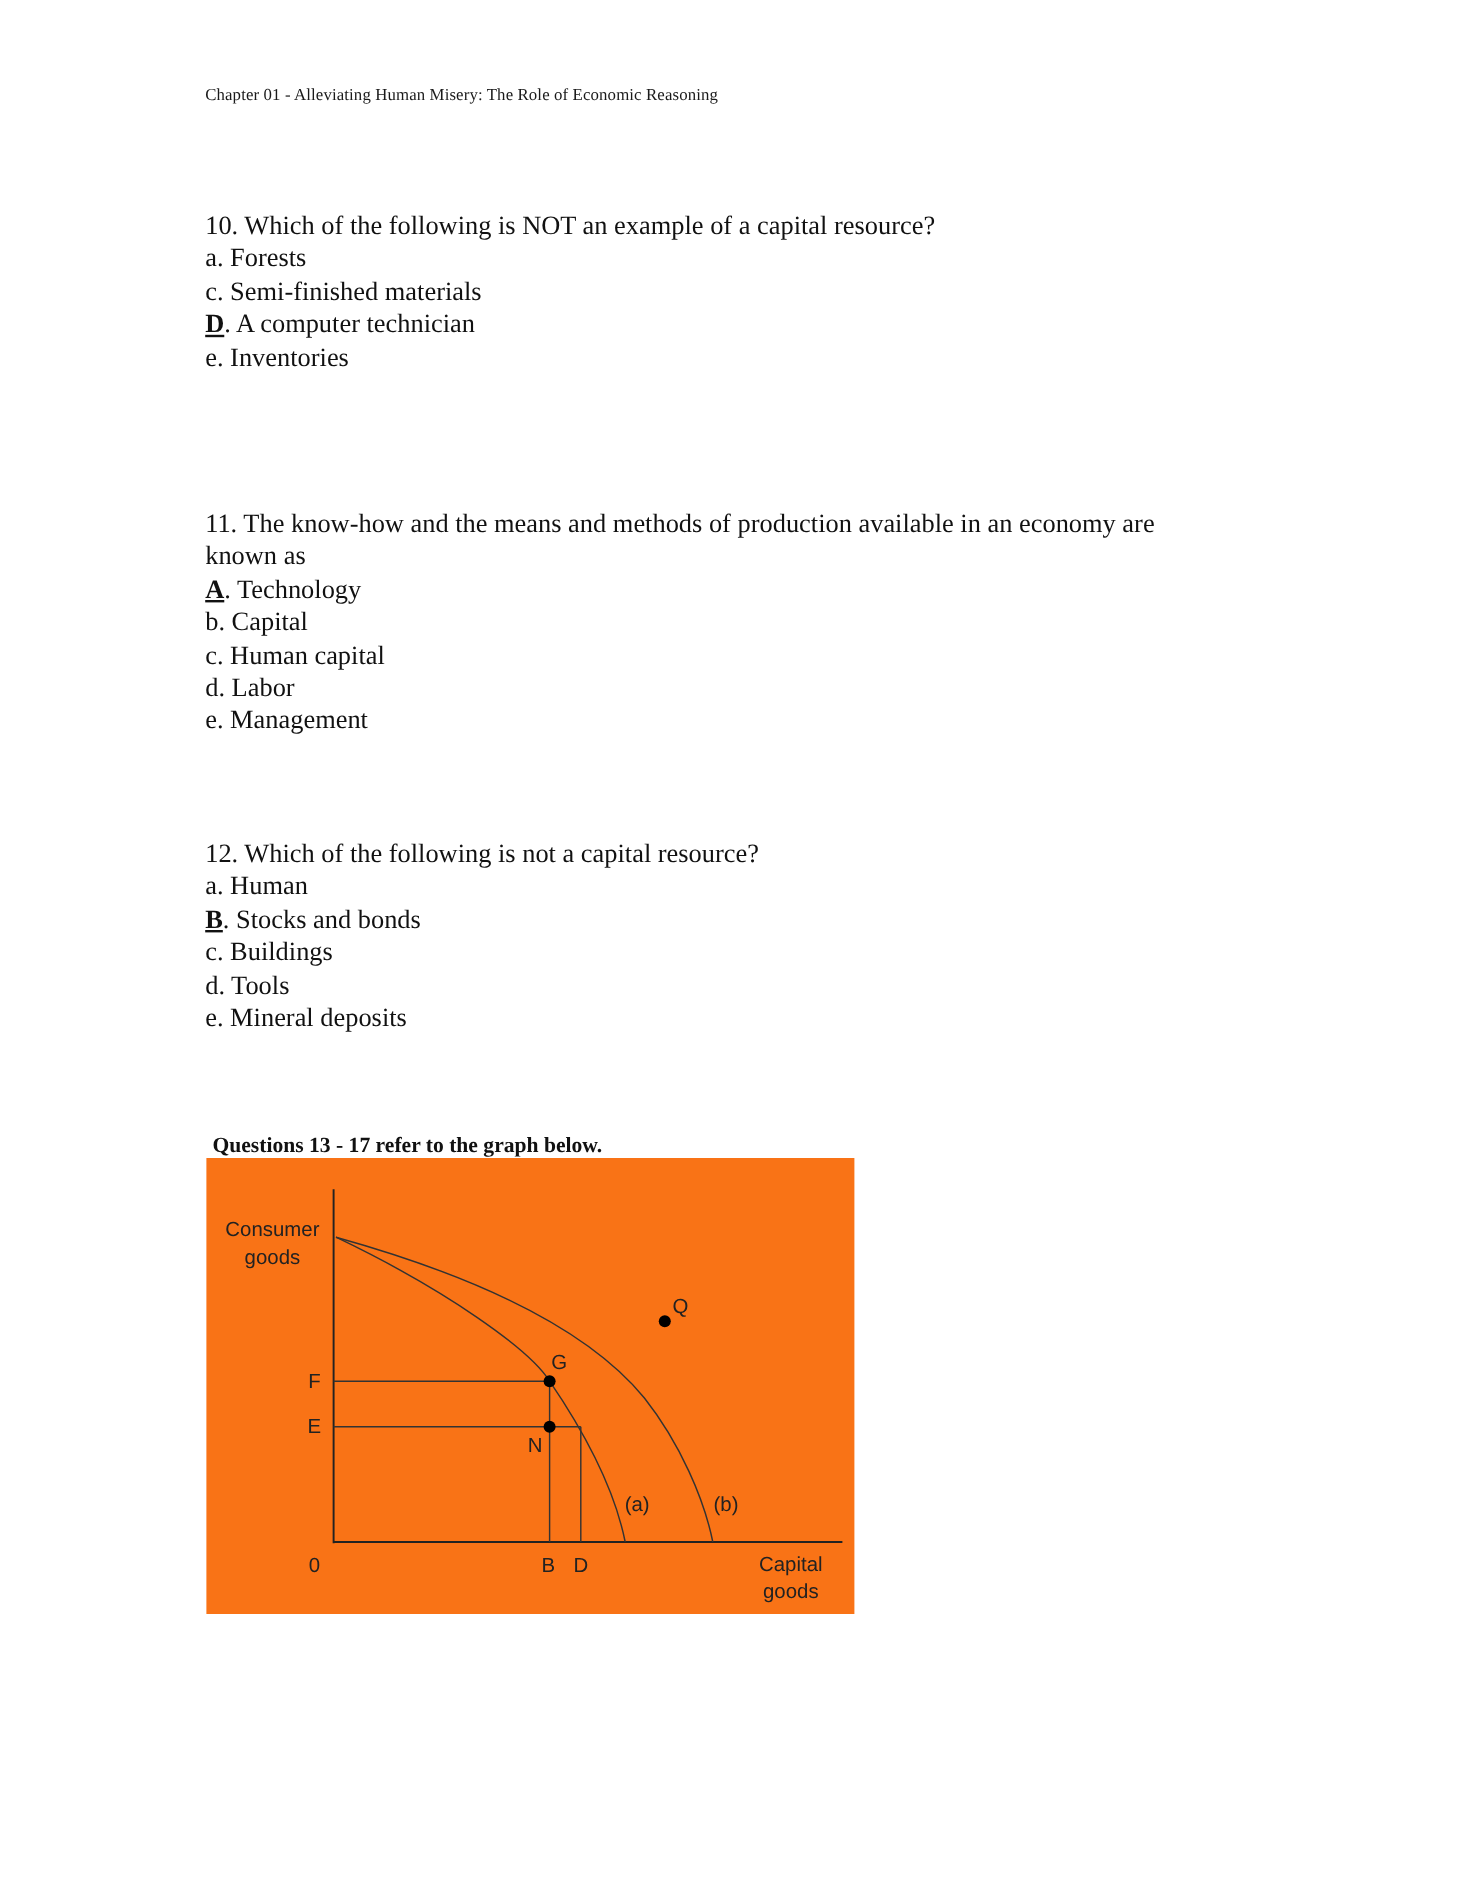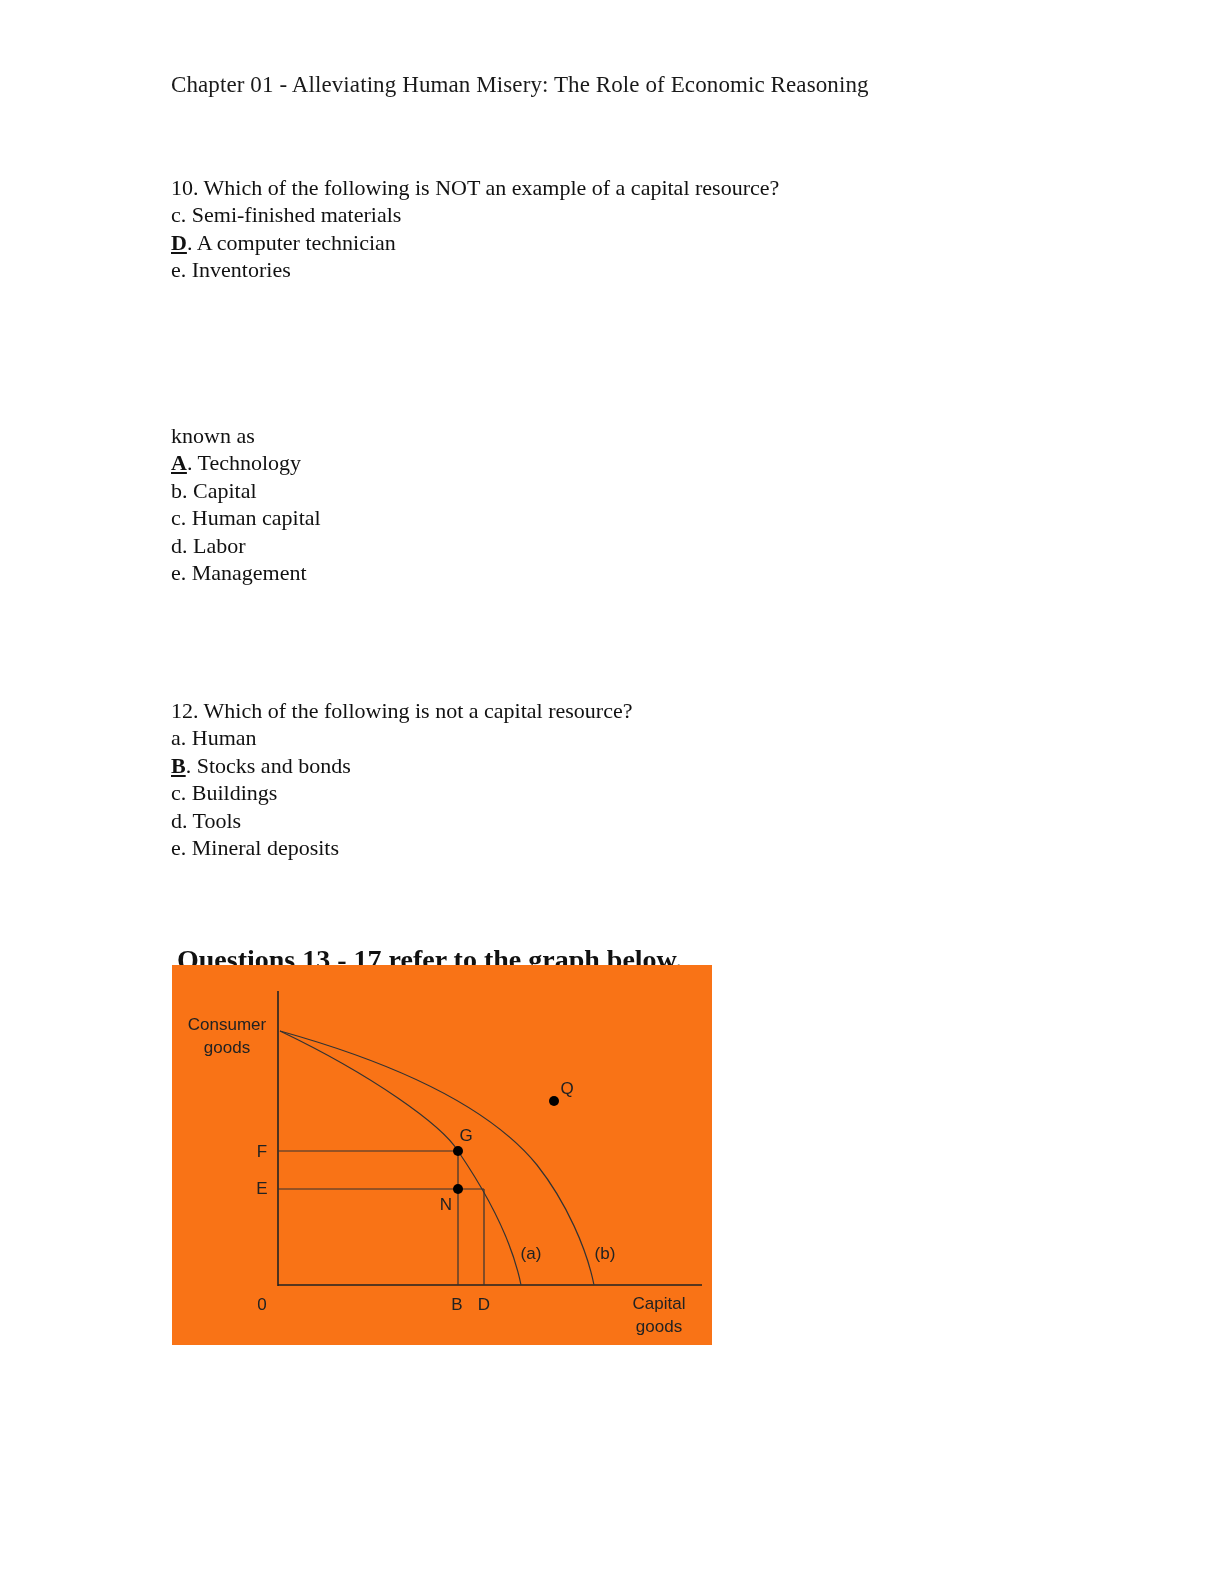--- a/index.html
+++ b/index.html
@@ -2,52 +2,54 @@
 <html><head>
 <meta charset="utf-8">
 <style>
   html, body { margin: 0; padding: 0; background: #ffffff; }
   body {
     width: 1224px; height: 1584px; position: relative; overflow: hidden;
     font-family: "Liberation Serif", "DejaVu Serif", serif; color: #111;
   }
   .header {
     position: absolute; left: 171px; top: 72px;
-    font-size: 23px; letter-spacing: 0.1px; color: #1a1a1a;
+    font-size: 14px; letter-spacing: 0.1px; color: #1a1a1a;
   }
   .question { position: absolute; left: 171px; font-size: 22px; line-height: 27.4px; }
   .question .stem, .question .opt { display: block; white-space: nowrap; }
   .q10 { top: 174px; }
   .q11 { top: 422px; }
   .q12 { top: 697px; }
   .ans-letter { font-weight: bold; text-decoration: underline; }
   .section-heading {
     position: absolute; left: 177px; top: 944px;
-    font-size: 28px; font-weight: bold;
+    font-size: 18px; font-weight: bold;
   }
   .graph {
     position: absolute; left: 172px; top: 965px; width: 540px; height: 380px;
     background: #f97316;
   }
   .graph svg { display: block; }
   .g-label { font-family: "Liberation Sans", "DejaVu Sans", sans-serif; font-size: 17px; fill: #222; }
 </style>
 </head>
 <body>
 
 <div class="header">Chapter 01 - Alleviating Human Misery: The Role of Economic Reasoning</div>
 
 <div class="question q10">
   <span class="stem">10. Which of the following is NOT an example of a capital resource?</span>
+  <span class="opt">a. Forests</span>
   <span class="opt">c. Semi-finished materials</span>
   <span class="opt"><span class="ans-letter">D</span><span>. A computer technician</span></span>
   <span class="opt">e. Inventories</span>
 </div>
 
 <div class="question q11">
+  <span class="stem">11. The know-how and the means and methods of production available in an economy are</span>
   <span class="stem">known as</span>
   <span class="opt"><span class="ans-letter">A</span><span>. Technology</span></span>
   <span class="opt">b. Capital</span>
   <span class="opt">c. Human capital</span>
   <span class="opt">d. Labor</span>
   <span class="opt">e. Management</span>
 </div>
 
 <div class="question q12">
   <span class="stem">12. Which of the following is not a capital resource?</span>

